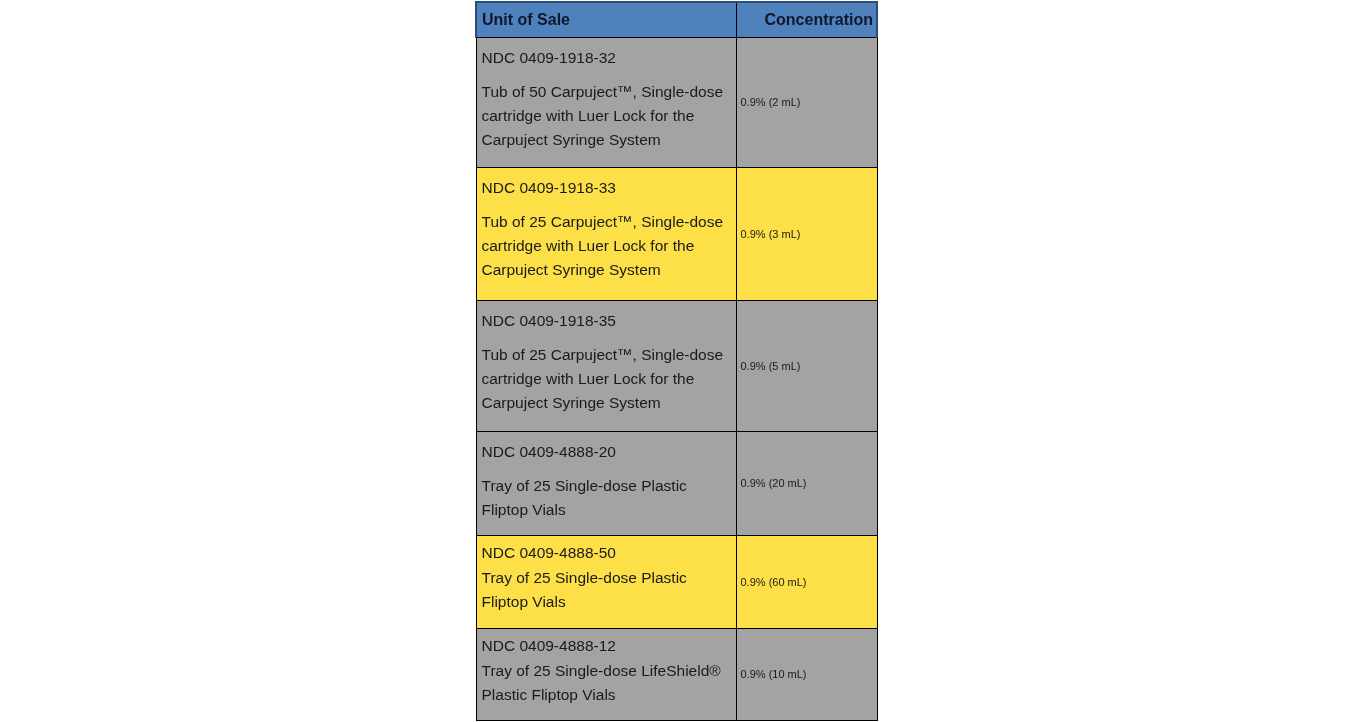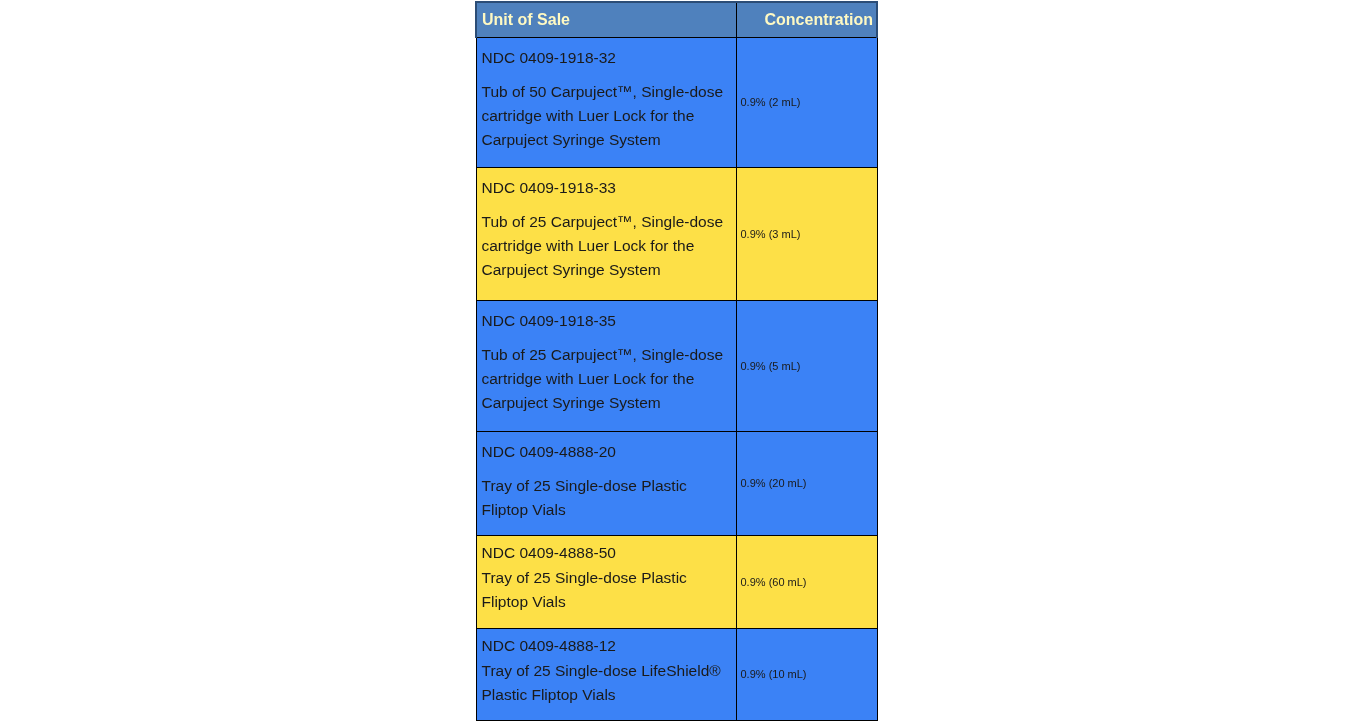--- a/index.html
+++ b/index.html
@@ -20,31 +20,31 @@
     table-layout: fixed;
   }
   .supply-table col.c1 { width: 260px; }
   .supply-table col.c2 { width: 141px; }
   .supply-table th, .supply-table td {
     border: 1px solid #000000;
     overflow: hidden;
   }
   .supply-table th {
     background: #4f81bd;
-    color: #fef9c3;
+    color: #0f172a;
     font-size: 16px;
     font-weight: bold;
     text-align: left;
     padding: 7px 4px 7px 5px;
     height: 35px;
     border-top: 2px solid #2c4d76;
   }
   .supply-table th.th-unit { border-left: 2px solid #2c4d76; }
   .supply-table th.th-conc { border-right: 2px solid #2c4d76; padding-left: 28px; }
-  tr.row-blue td { background: #3b82f6; }
+  tr.row-blue td { background: #a3a3a3; }
   tr.row-gray td { background: #fde047; }
   td.cell-unit {
     vertical-align: top;
     padding: 8px 4px 4px 5px;
     font-size: 15.5px;
     line-height: 24px;
   }
   td.cell-unit p { margin: 0 0 10px 0; }
   td.cell-unit p:last-child { margin-bottom: 0; }
   tr.tight td.cell-unit { padding-top: 5px; }

